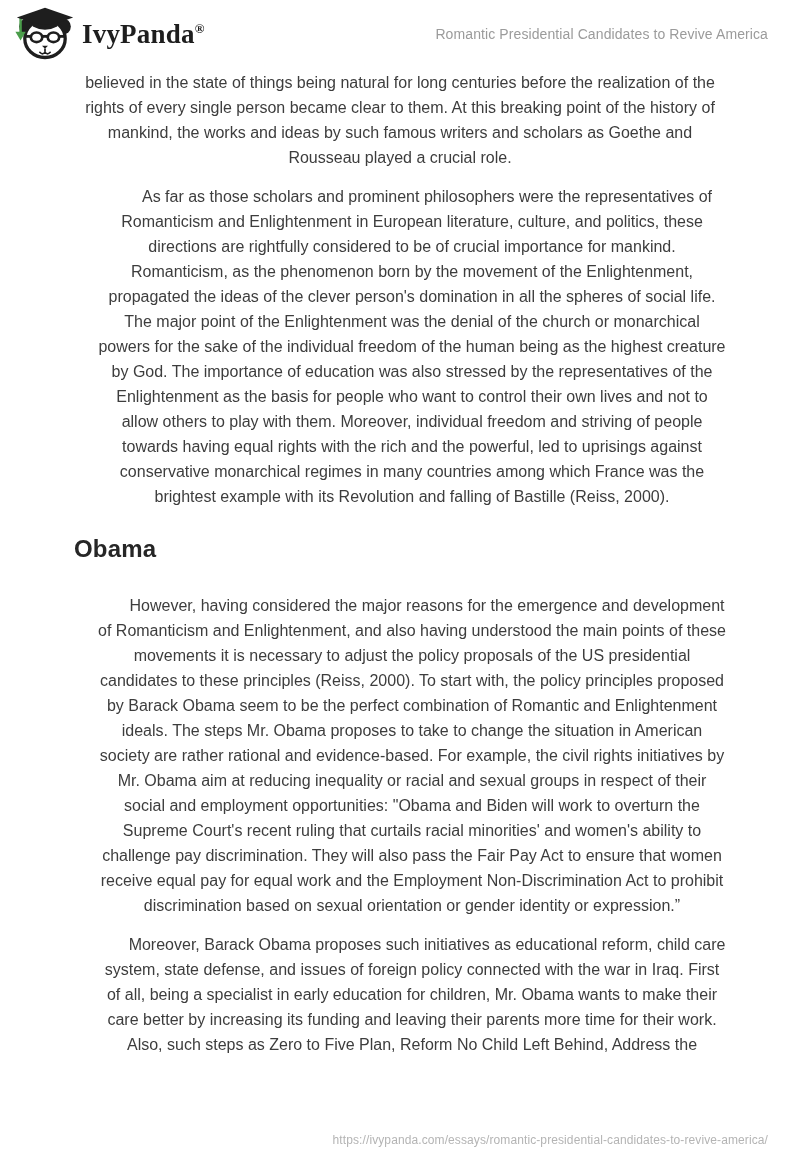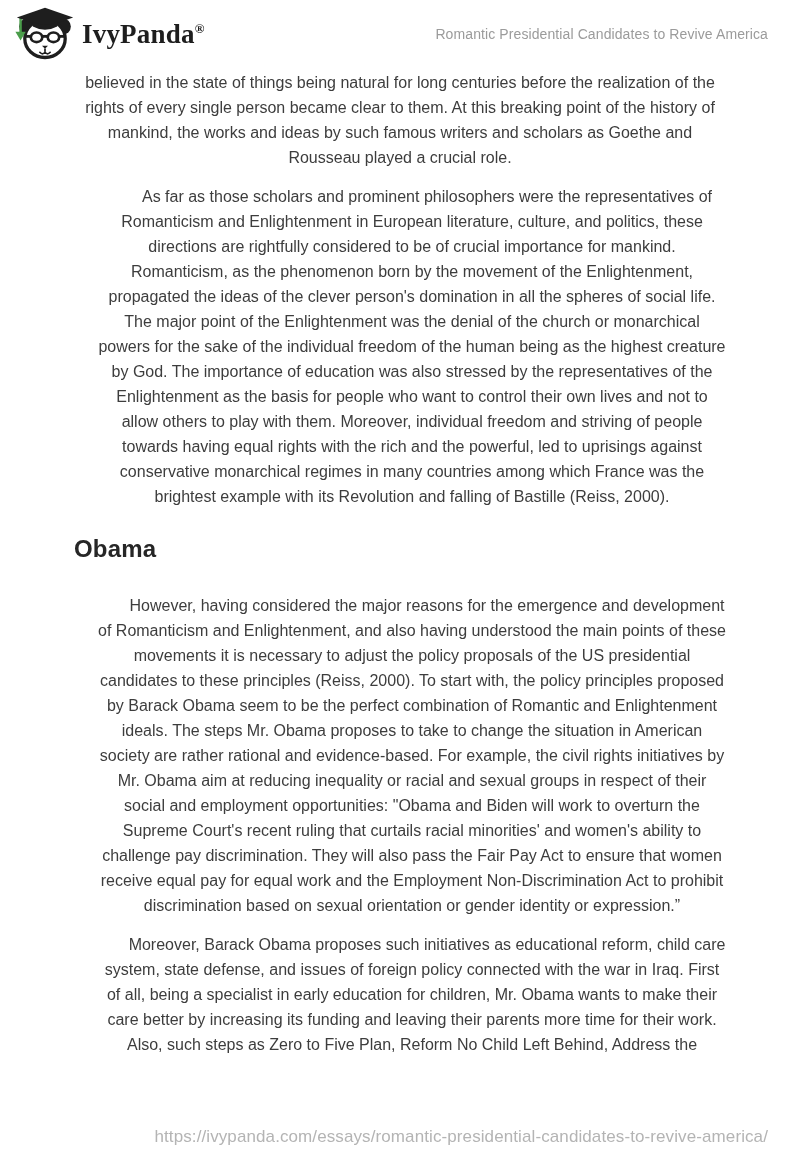--- a/index.html
+++ b/index.html
@@ -74,21 +74,21 @@
     color: #262626;
     margin: 22px 0 26px 0;
     letter-spacing: 0.2px;
   }
 
   
   .page-footer {
     position: absolute;
     right: 32px;
     bottom: 13px;
-    font-size: 17px;
+    font-size: 12px;
     color: #b4b4b4;
     letter-spacing: 0.1px;
   }
 </style>
 </head>
 <body>
 
 <header class="page-header">
   <span class="logo-wrap">
     <svg width="62" height="56" viewBox="0 0 66 58" xmlns="http://www.w3.org/2000/svg" aria-hidden="true">

